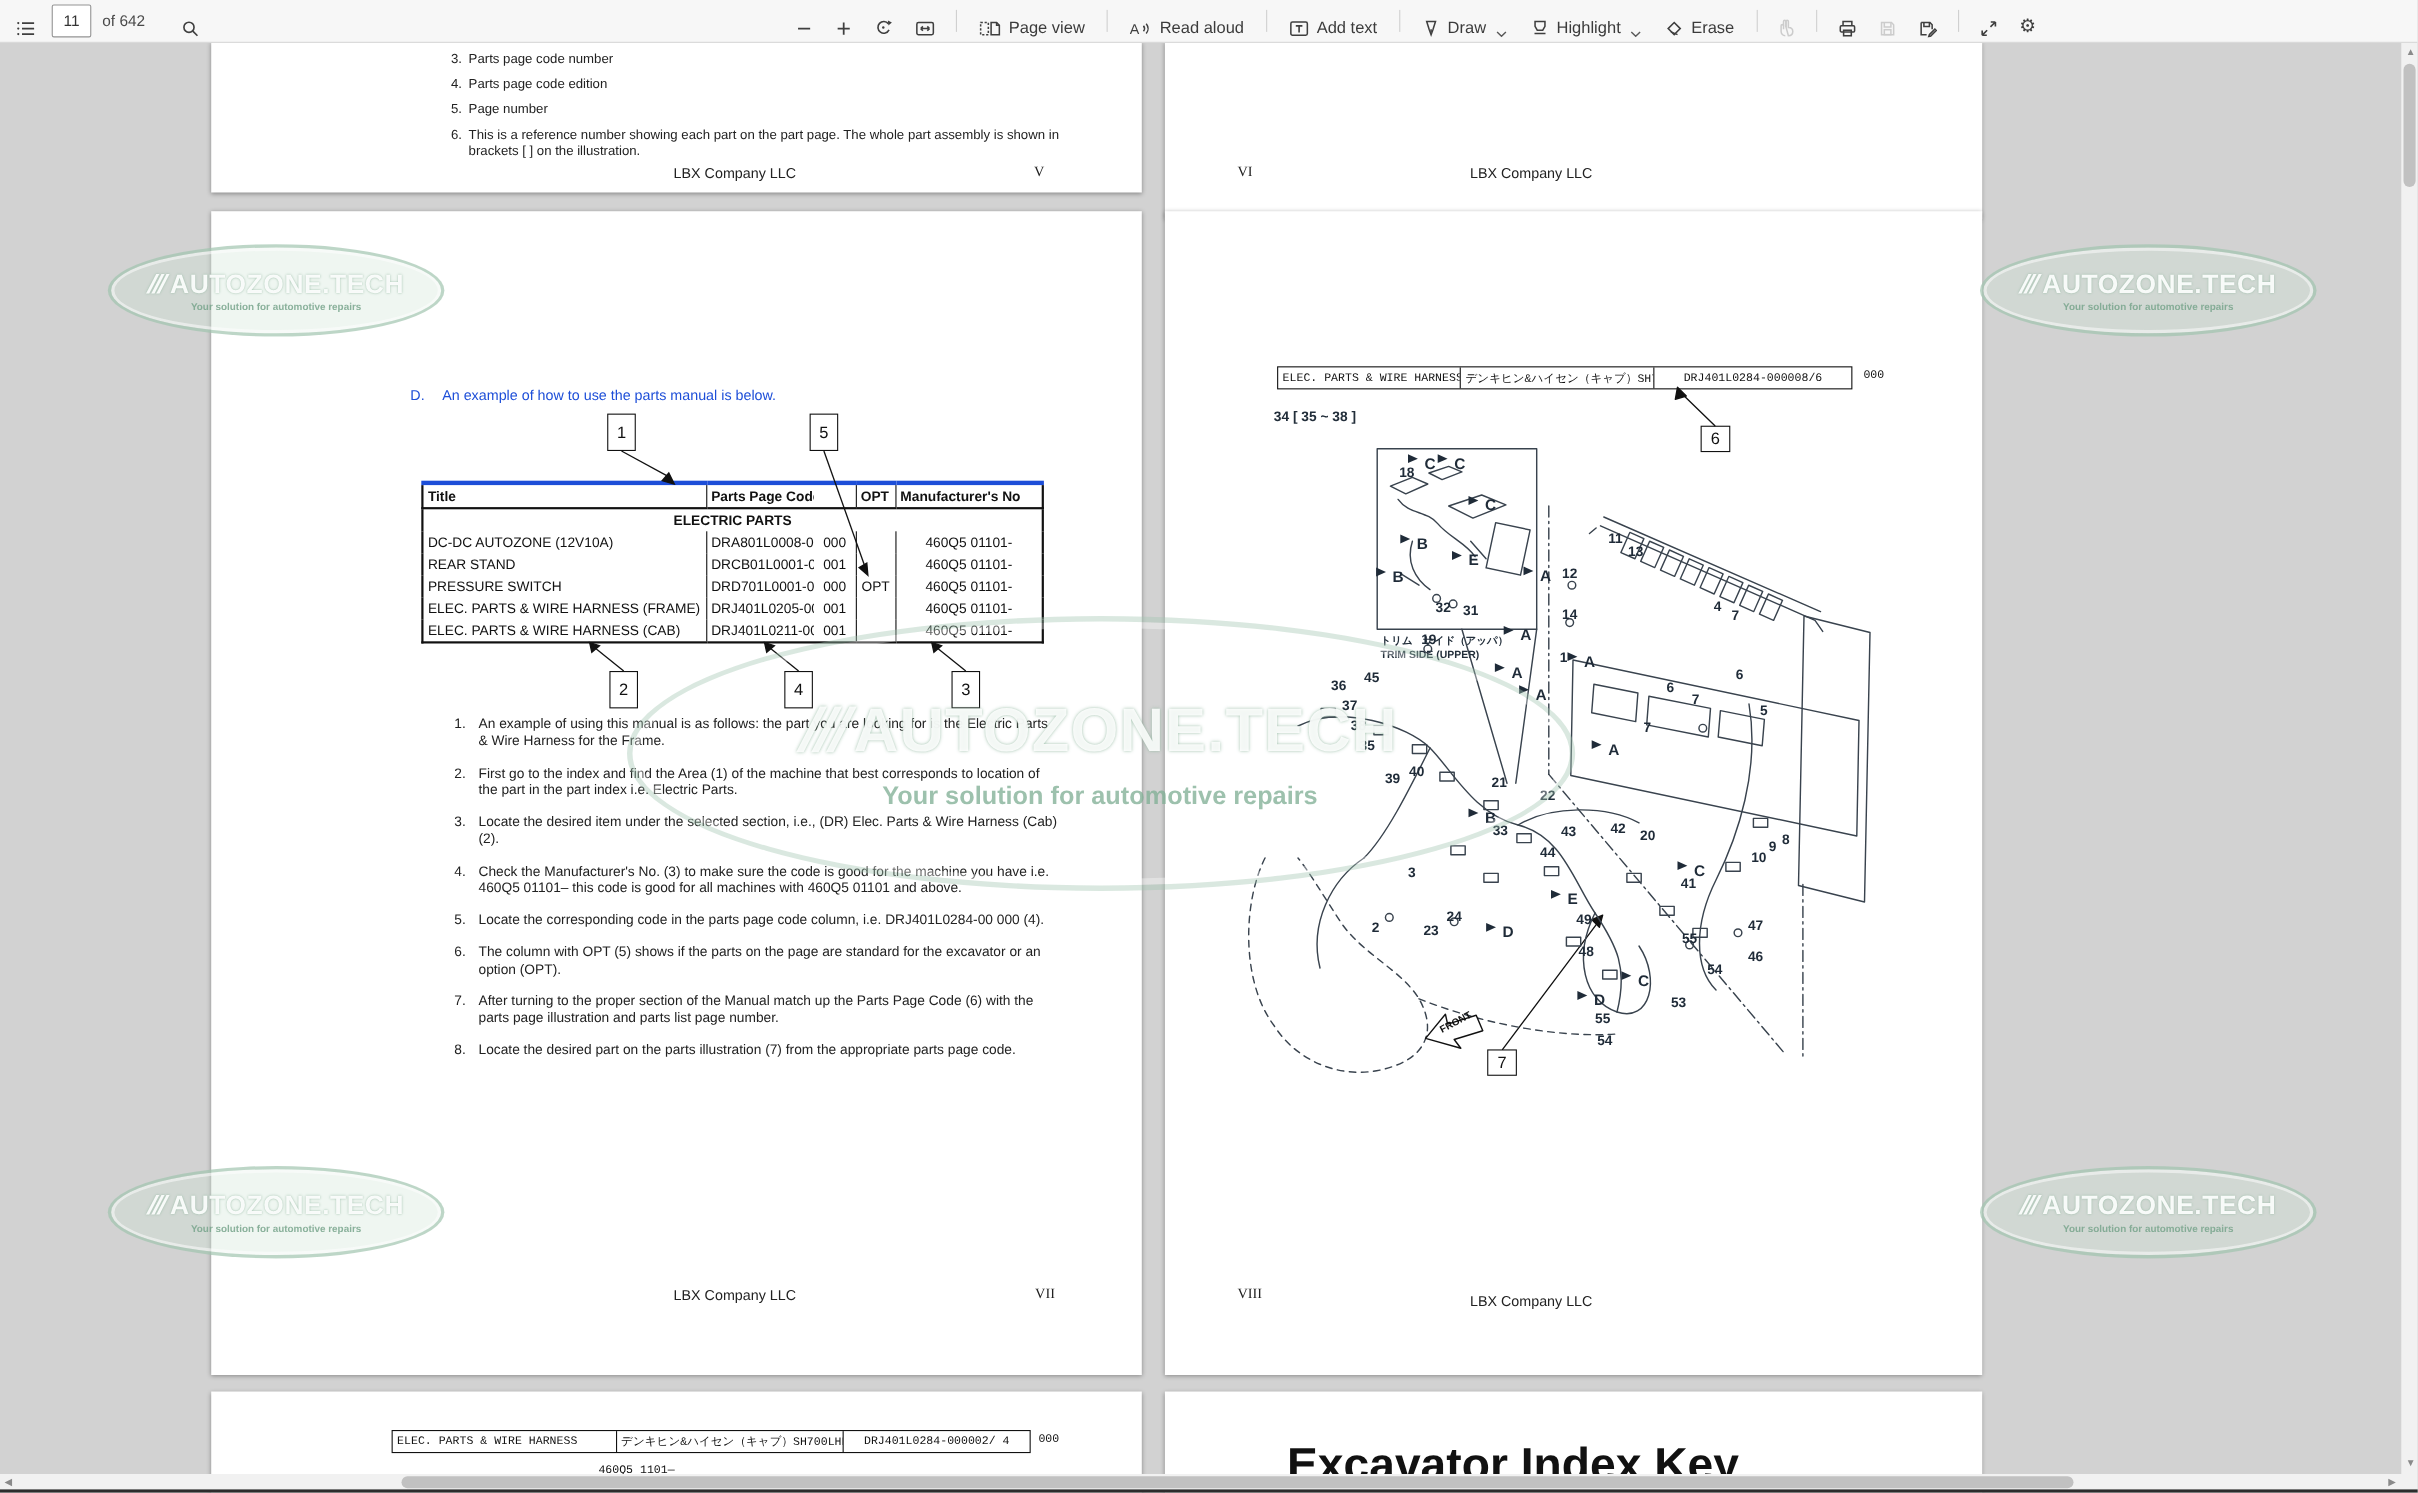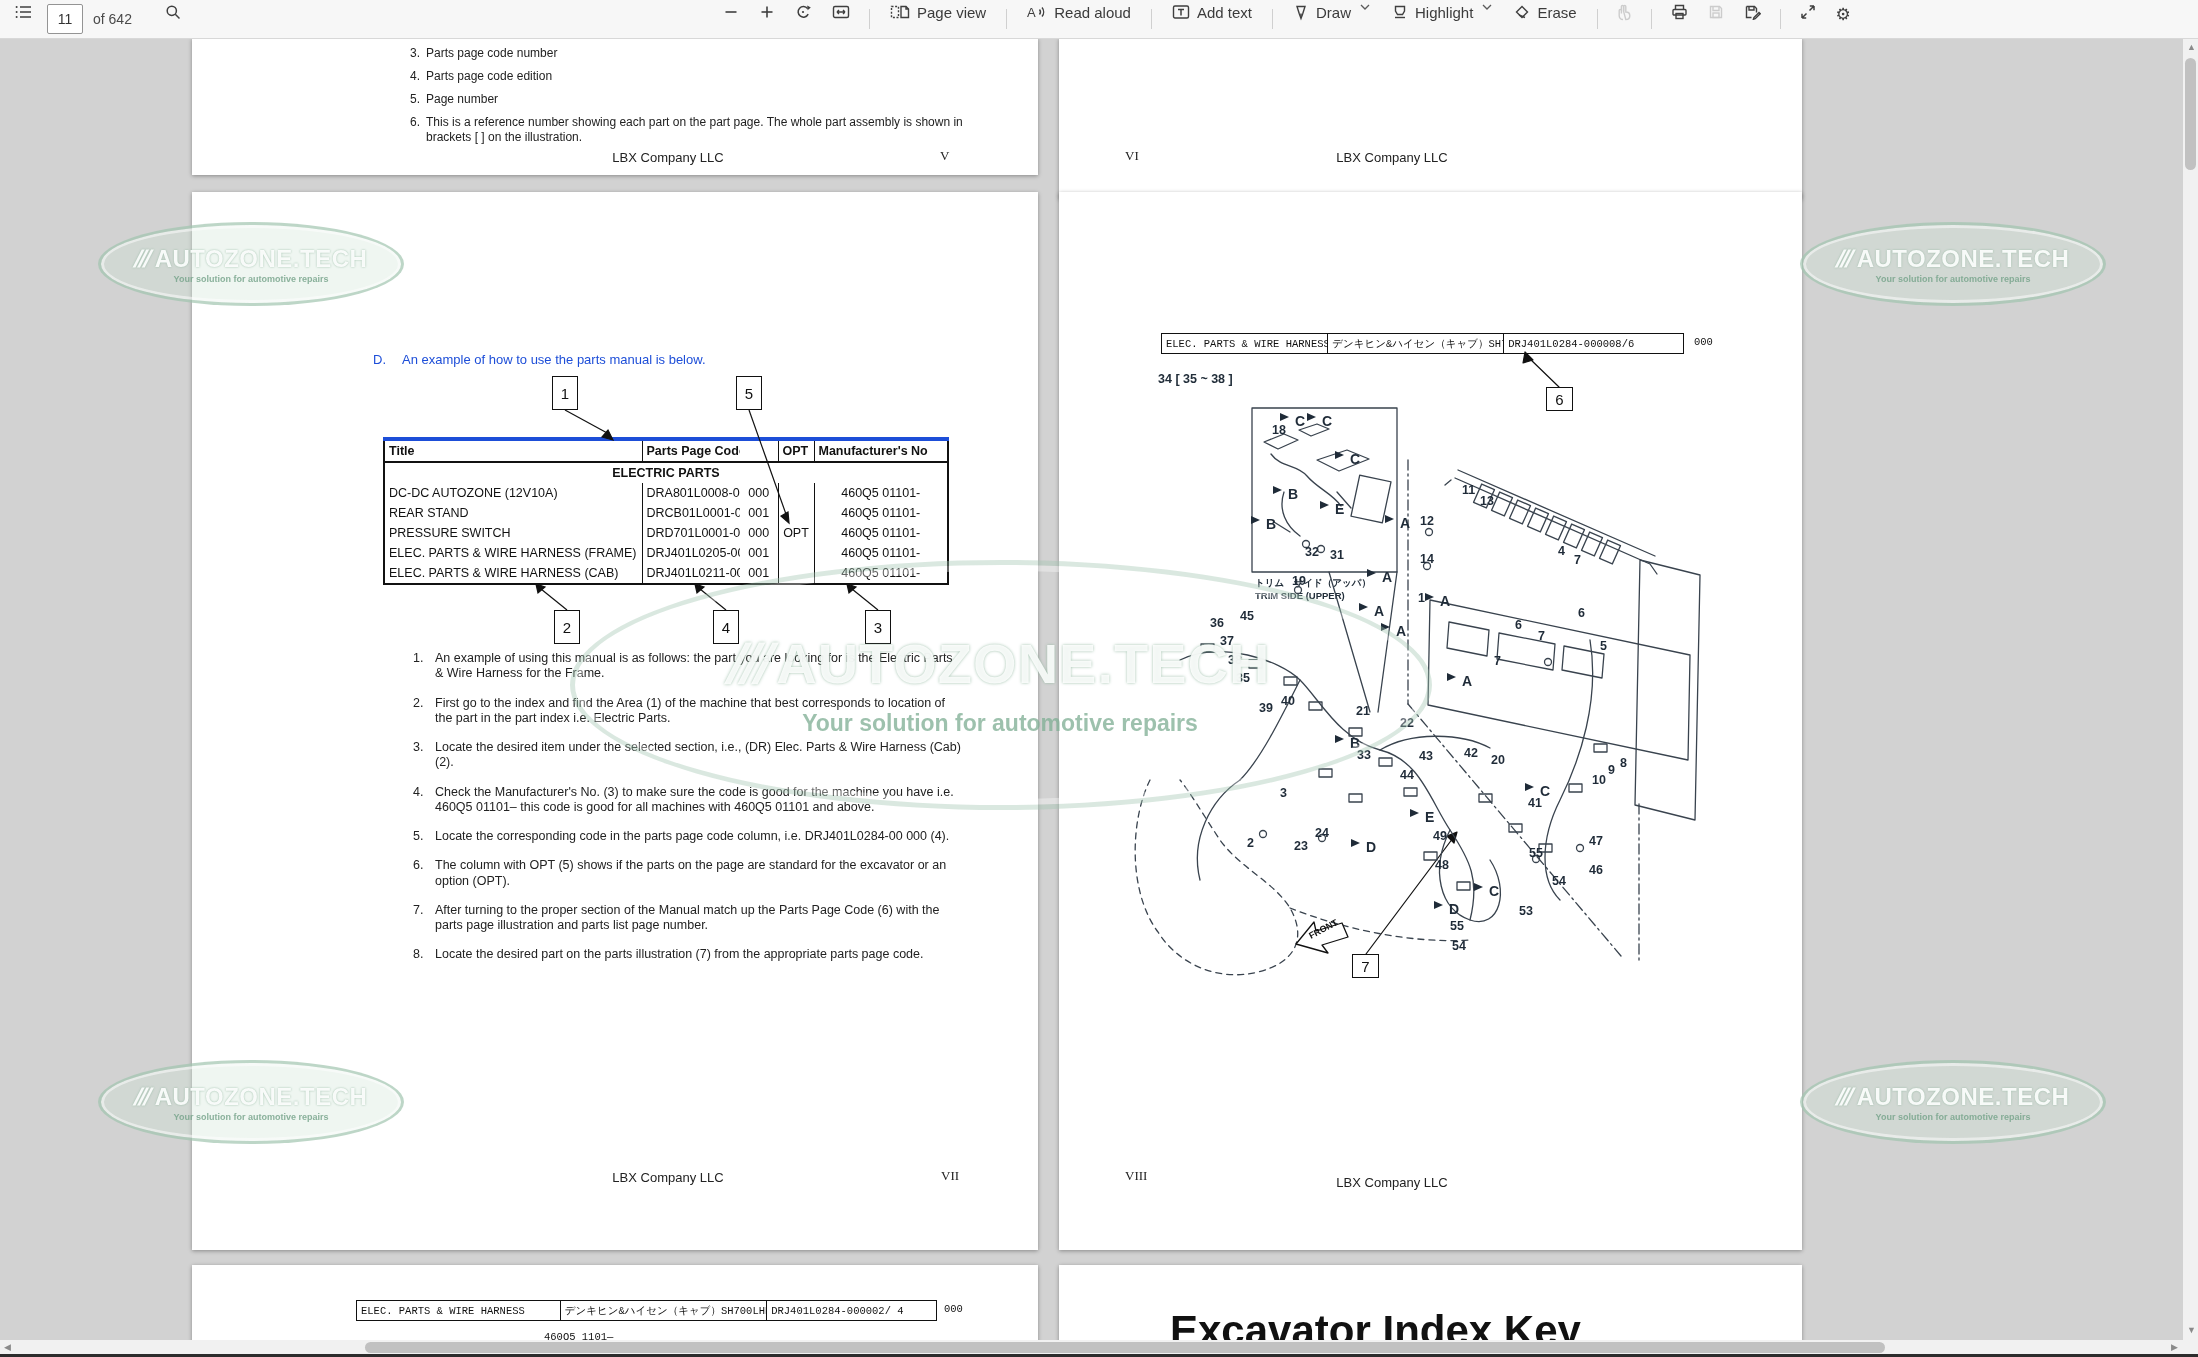--- a/index.html
+++ b/index.html
@@ -3,21 +3,21 @@
 <meta charset="utf-8">
 <style>
   html,body{margin:0;padding:0;background:#d2d2d2;}
   #root{position:relative;width:2198px;height:1357px;overflow:hidden;
         font-family:"Liberation Sans",sans-serif;-webkit-font-smoothing:antialiased;}
   
   .toolbar{position:absolute;left:0;top:0;width:2198px;height:38px;background:#f7f7f7;
            border-bottom:1px solid #d8d8d8;z-index:10;color:#3b3b3b;}
   .tb-left{position:absolute;left:8px;top:0;height:38px;display:flex;align-items:center;gap:8px;}
   .tb-center{position:absolute;left:716px;top:0;height:38px;display:flex;align-items:center;gap:6px;}
-  .tbtn{display:flex;align-items:flex-start;gap:7px;height:30px;padding:0 8px;border:none;background:transparent;
+  .tbtn{display:flex;align-items:flex-end;gap:7px;height:30px;padding:0 8px;border:none;background:transparent;
         border-radius:4px;font-family:"Liberation Sans",sans-serif;font-size:15px;color:#3b3b3b;cursor:pointer;}
   .tbtn svg{display:block;}
   .tbtn.icon-only{padding:0 7px;}
   .tb-sep{width:1px;height:20px;background:#d0d0d0;margin:0 6px;}
   .page-input{width:30px;height:26px;border:1px solid #949494;border-radius:2px;background:#fff;
               text-align:center;font-size:14px;color:#333;font-family:"Liberation Sans",sans-serif;}
   .of-total{font-size:14px;color:#4a4a4a;margin-left:2px;}
   .chev{margin-left:2px;}
   .grayed{opacity:.45;}
   
@@ -42,21 +42,21 @@
   table.parts tr.last td{border-bottom:2px solid #111;}
   .ctr{text-align:center;}
   .instr{position:absolute;left:221px;top:459px;width:548px;}
   .in-item{display:flex;margin-bottom:14px;font-size:12.5px;line-height:1.22;color:#222;}
   .in-item .n{flex:0 0 22px;}
   svg.overlay{position:absolute;left:0;top:0;z-index:2;}
   
   .hdr-box{position:absolute;display:flex;border:1.5px solid #111;height:19px;
            font-family:"Liberation Mono",monospace;font-size:10.5px;color:#111;align-items:stretch;}
   .hdr-box .cell{display:flex;align-items:center;padding:0 4px;border-right:1.5px solid #111;white-space:nowrap;overflow:hidden;}
-  .hdr-box .cell:last-child{border-right:none;justify-content:flex-start;}
+  .hdr-box .cell:last-child{border-right:none;justify-content:center;}
   .hdr-out{position:absolute;font-family:"Liberation Mono",monospace;font-size:10.5px;color:#111;}
   .range-lab{position:absolute;font-size:12.5px;font-weight:bold;color:#222e3a;}
   .serial{position:absolute;font-family:"Liberation Mono",monospace;font-size:10.5px;color:#111;}
   .big-title{position:absolute;font-size:42px;font-weight:800;color:#111;letter-spacing:0;white-space:nowrap;}
   
   .wm-oval{position:absolute;width:300px;height:78px;border-radius:50%;z-index:5;pointer-events:none;
            border:3px solid rgba(150,190,165,.55);box-shadow:inset 0 0 0 3px rgba(255,255,255,.5);
            background:rgba(205,228,214,.33);display:flex;flex-direction:column;align-items:center;justify-content:center;}
   .wm-brand-sm{font-size:24px;font-weight:800;color:rgba(255,255,255,.92);letter-spacing:.5px;
                text-shadow:0 0 2px rgba(140,180,155,.9);white-space:nowrap;}

